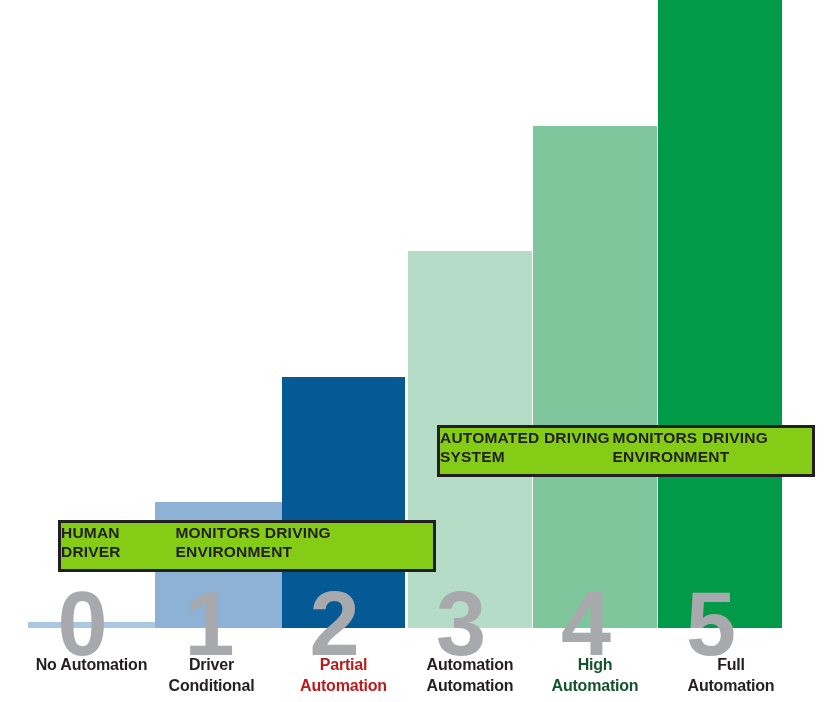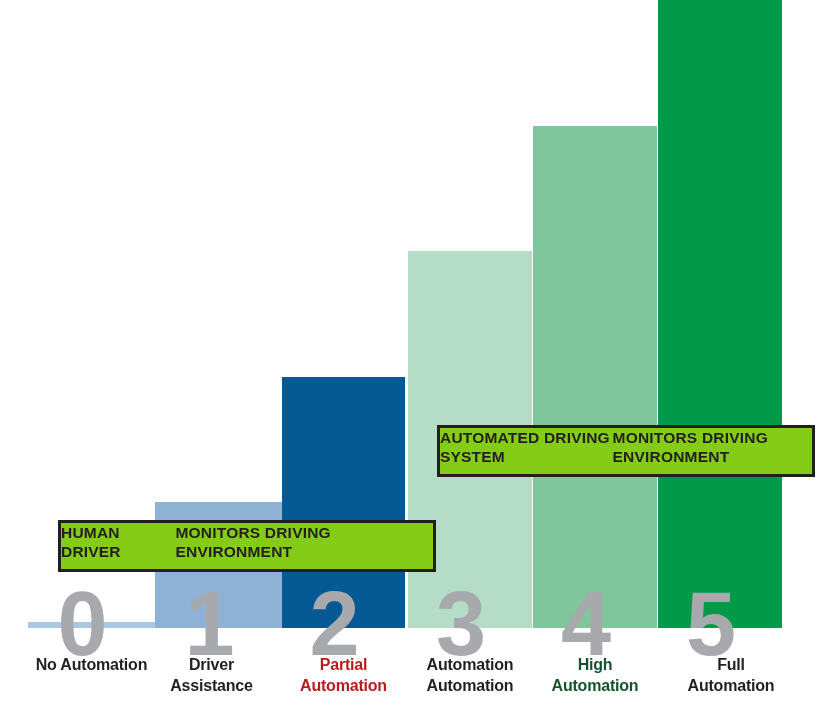--- a/index.html
+++ b/index.html
@@ -67,21 +67,21 @@
   <div id="bars">
       <div class="bar" style="left: 28px; width: 127px; top: 622px; height: 6px; background: rgb(171, 200, 227);"></div>
       <div class="digit" style="left: 28px; width: 127px; color: rgb(167, 169, 172);">0</div>
       <div class="bar-label" style="left: 8px; width: 167px; color: rgb(35, 31, 32);">
         <div>No Automation</div>
       </div>
       <div class="bar" style="left: 155px; width: 127px; top: 502px; height: 126px; background: rgb(142, 178, 213);"></div>
       <div class="digit" style="left: 155px; width: 127px; color: rgb(167, 169, 172);">1</div>
       <div class="bar-label" style="left: 128px; width: 167px; color: rgb(35, 31, 32);">
         <div>Driver</div>
-        <div>Assistance</div>
+        <div>Conditional</div>
       </div>
       <div class="bar" style="left: 282px; width: 123px; top: 377px; height: 251px; background: rgb(5, 90, 150);"></div>
       <div class="digit" style="left: 282px; width: 123px; color: rgb(167, 169, 172);">2</div>
       <div class="bar-label" style="left: 262px; width: 163px; color: #b91c1c;">
         <div>Partial</div>
         <div>Automation</div>
       </div>
       <div class="bar" style="left: 408px; width: 124px; top: 251px; height: 377px; background: rgb(180, 220, 198);"></div>
       <div class="digit" style="left: 408px; width: 124px; color: rgb(167, 169, 172);">3</div>
       <div class="bar-label" style="left: 388px; width: 164px; color: rgb(35, 31, 32);">

